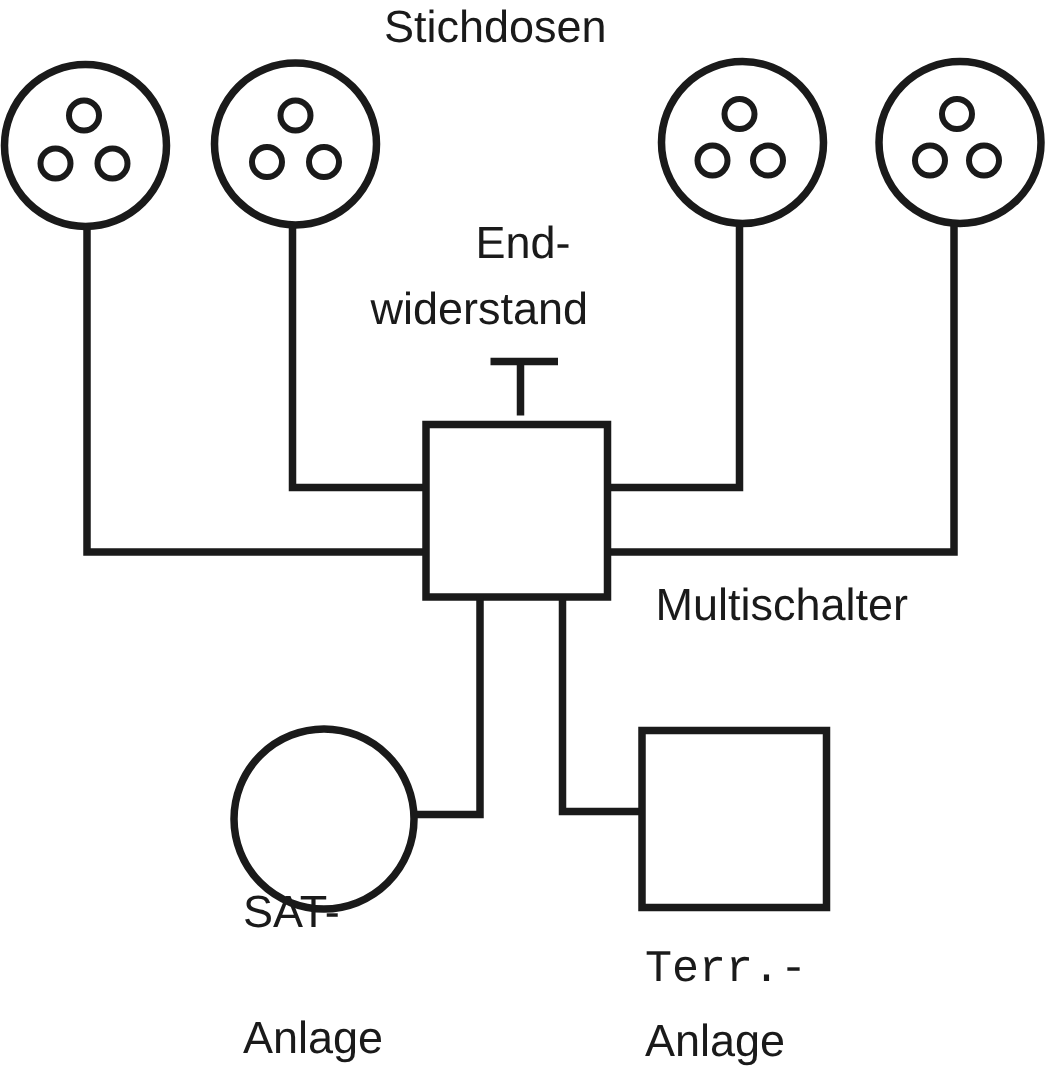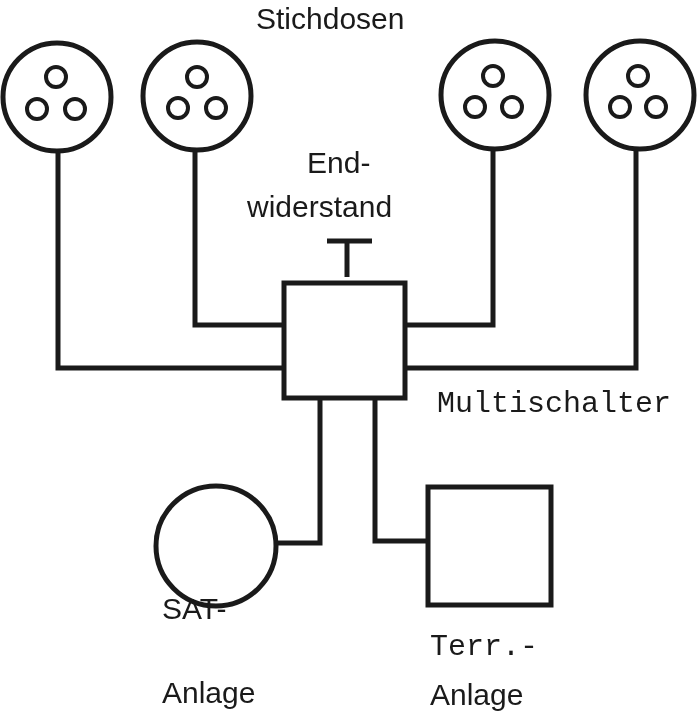--- a/index.html
+++ b/index.html
@@ -64,19 +64,19 @@
   <polyline class="stroke" points="320,398 320,543 278,543"></polyline>
 
   <polyline class="stroke" points="375,398 375,541 427,541"></polyline>
 
   <circle class="stroke" cx="216" cy="546" r="60"></circle>
 
   <rect class="stroke" x="428" y="487" width="123" height="118"></rect>
 </svg>
 
 <div class="lbl" style="left:256px; top:2px;">Stichdosen</div>
-<div class="lbl" style="left:307px; top:146px;">End-</div>
+<div class="lbl" style="left:317px; top:146px;">End-</div>
 <div class="lbl" style="left:247px; top:190px;">widerstand</div>
-<div class="lbl" style="left:437px; top:387px;font-family:Liberation Mono, monospace;">Multischalter</div>
+<div class="lbl" style="left:437px; top:387px;">Multischalter</div>
 <div class="lbl" style="left:162px; top:592px;">SAT-</div>
 <div class="lbl" style="left:162px; top:676px;">Anlage</div>
 <div class="lbl" style="left:430px; top:630px;font-family:Liberation Mono, monospace;">Terr.-</div>
 <div class="lbl" style="left:430px; top:678px;">Anlage</div>
 
 </body></html>

